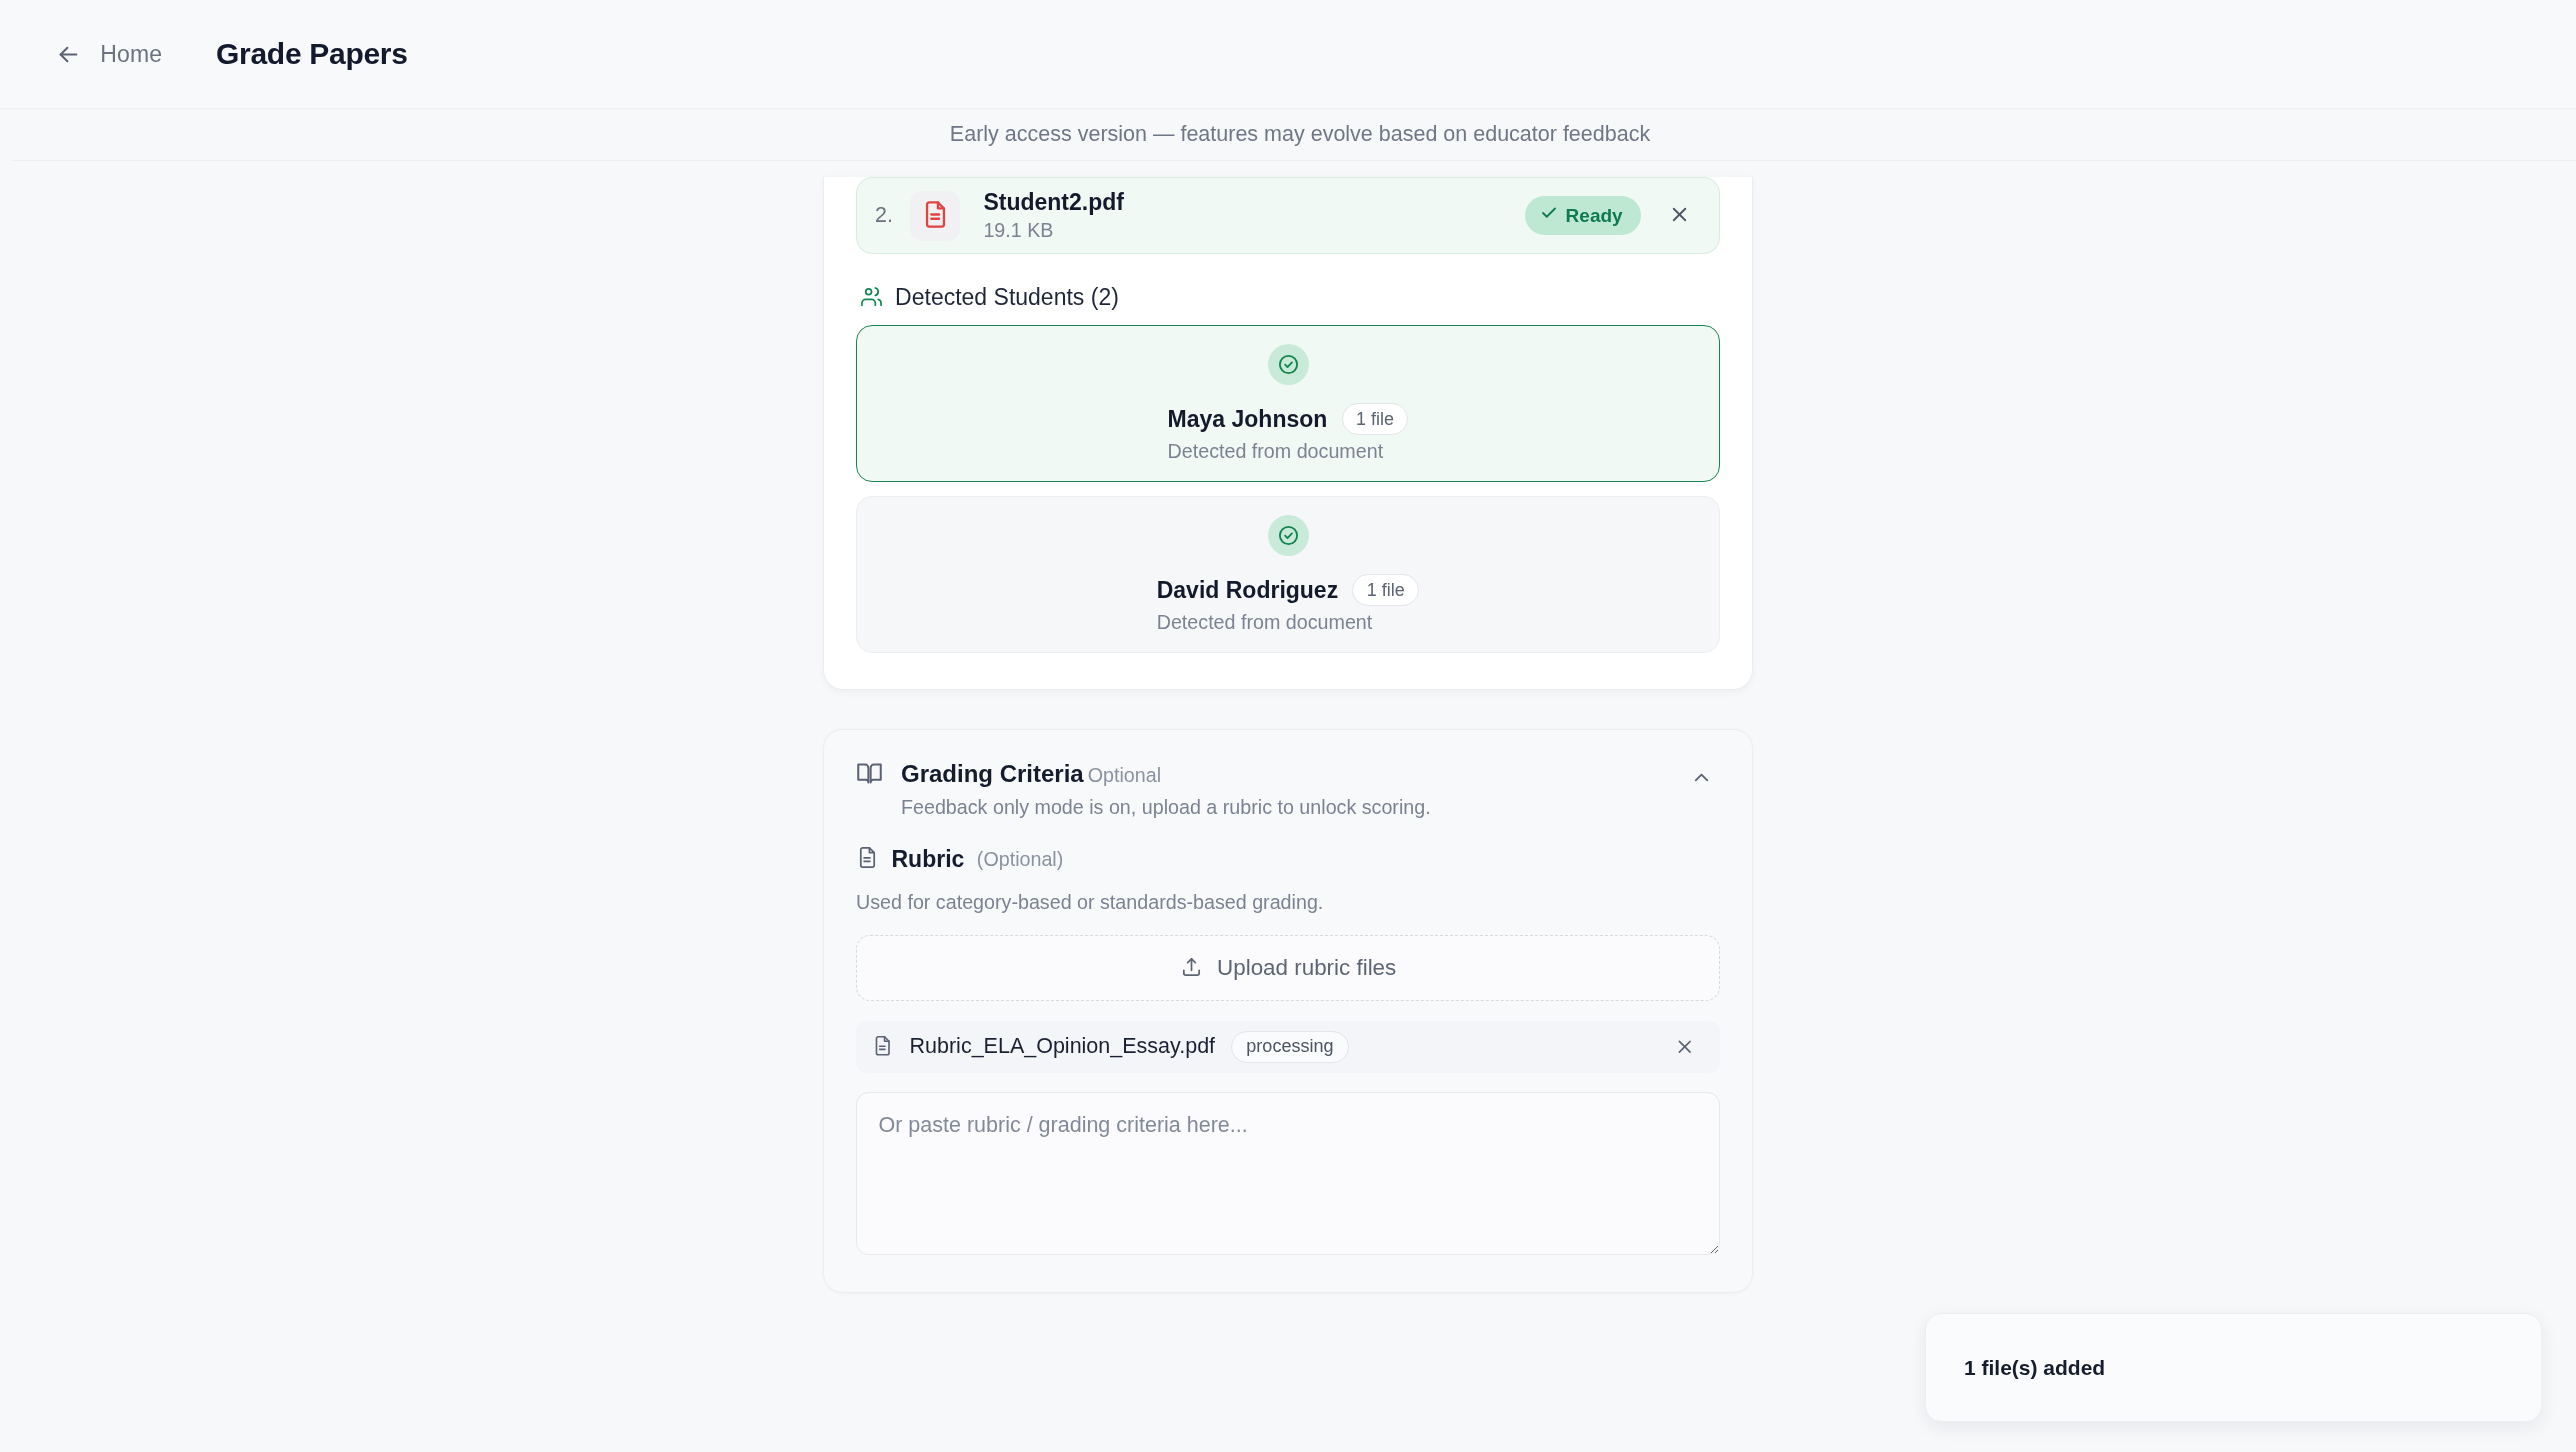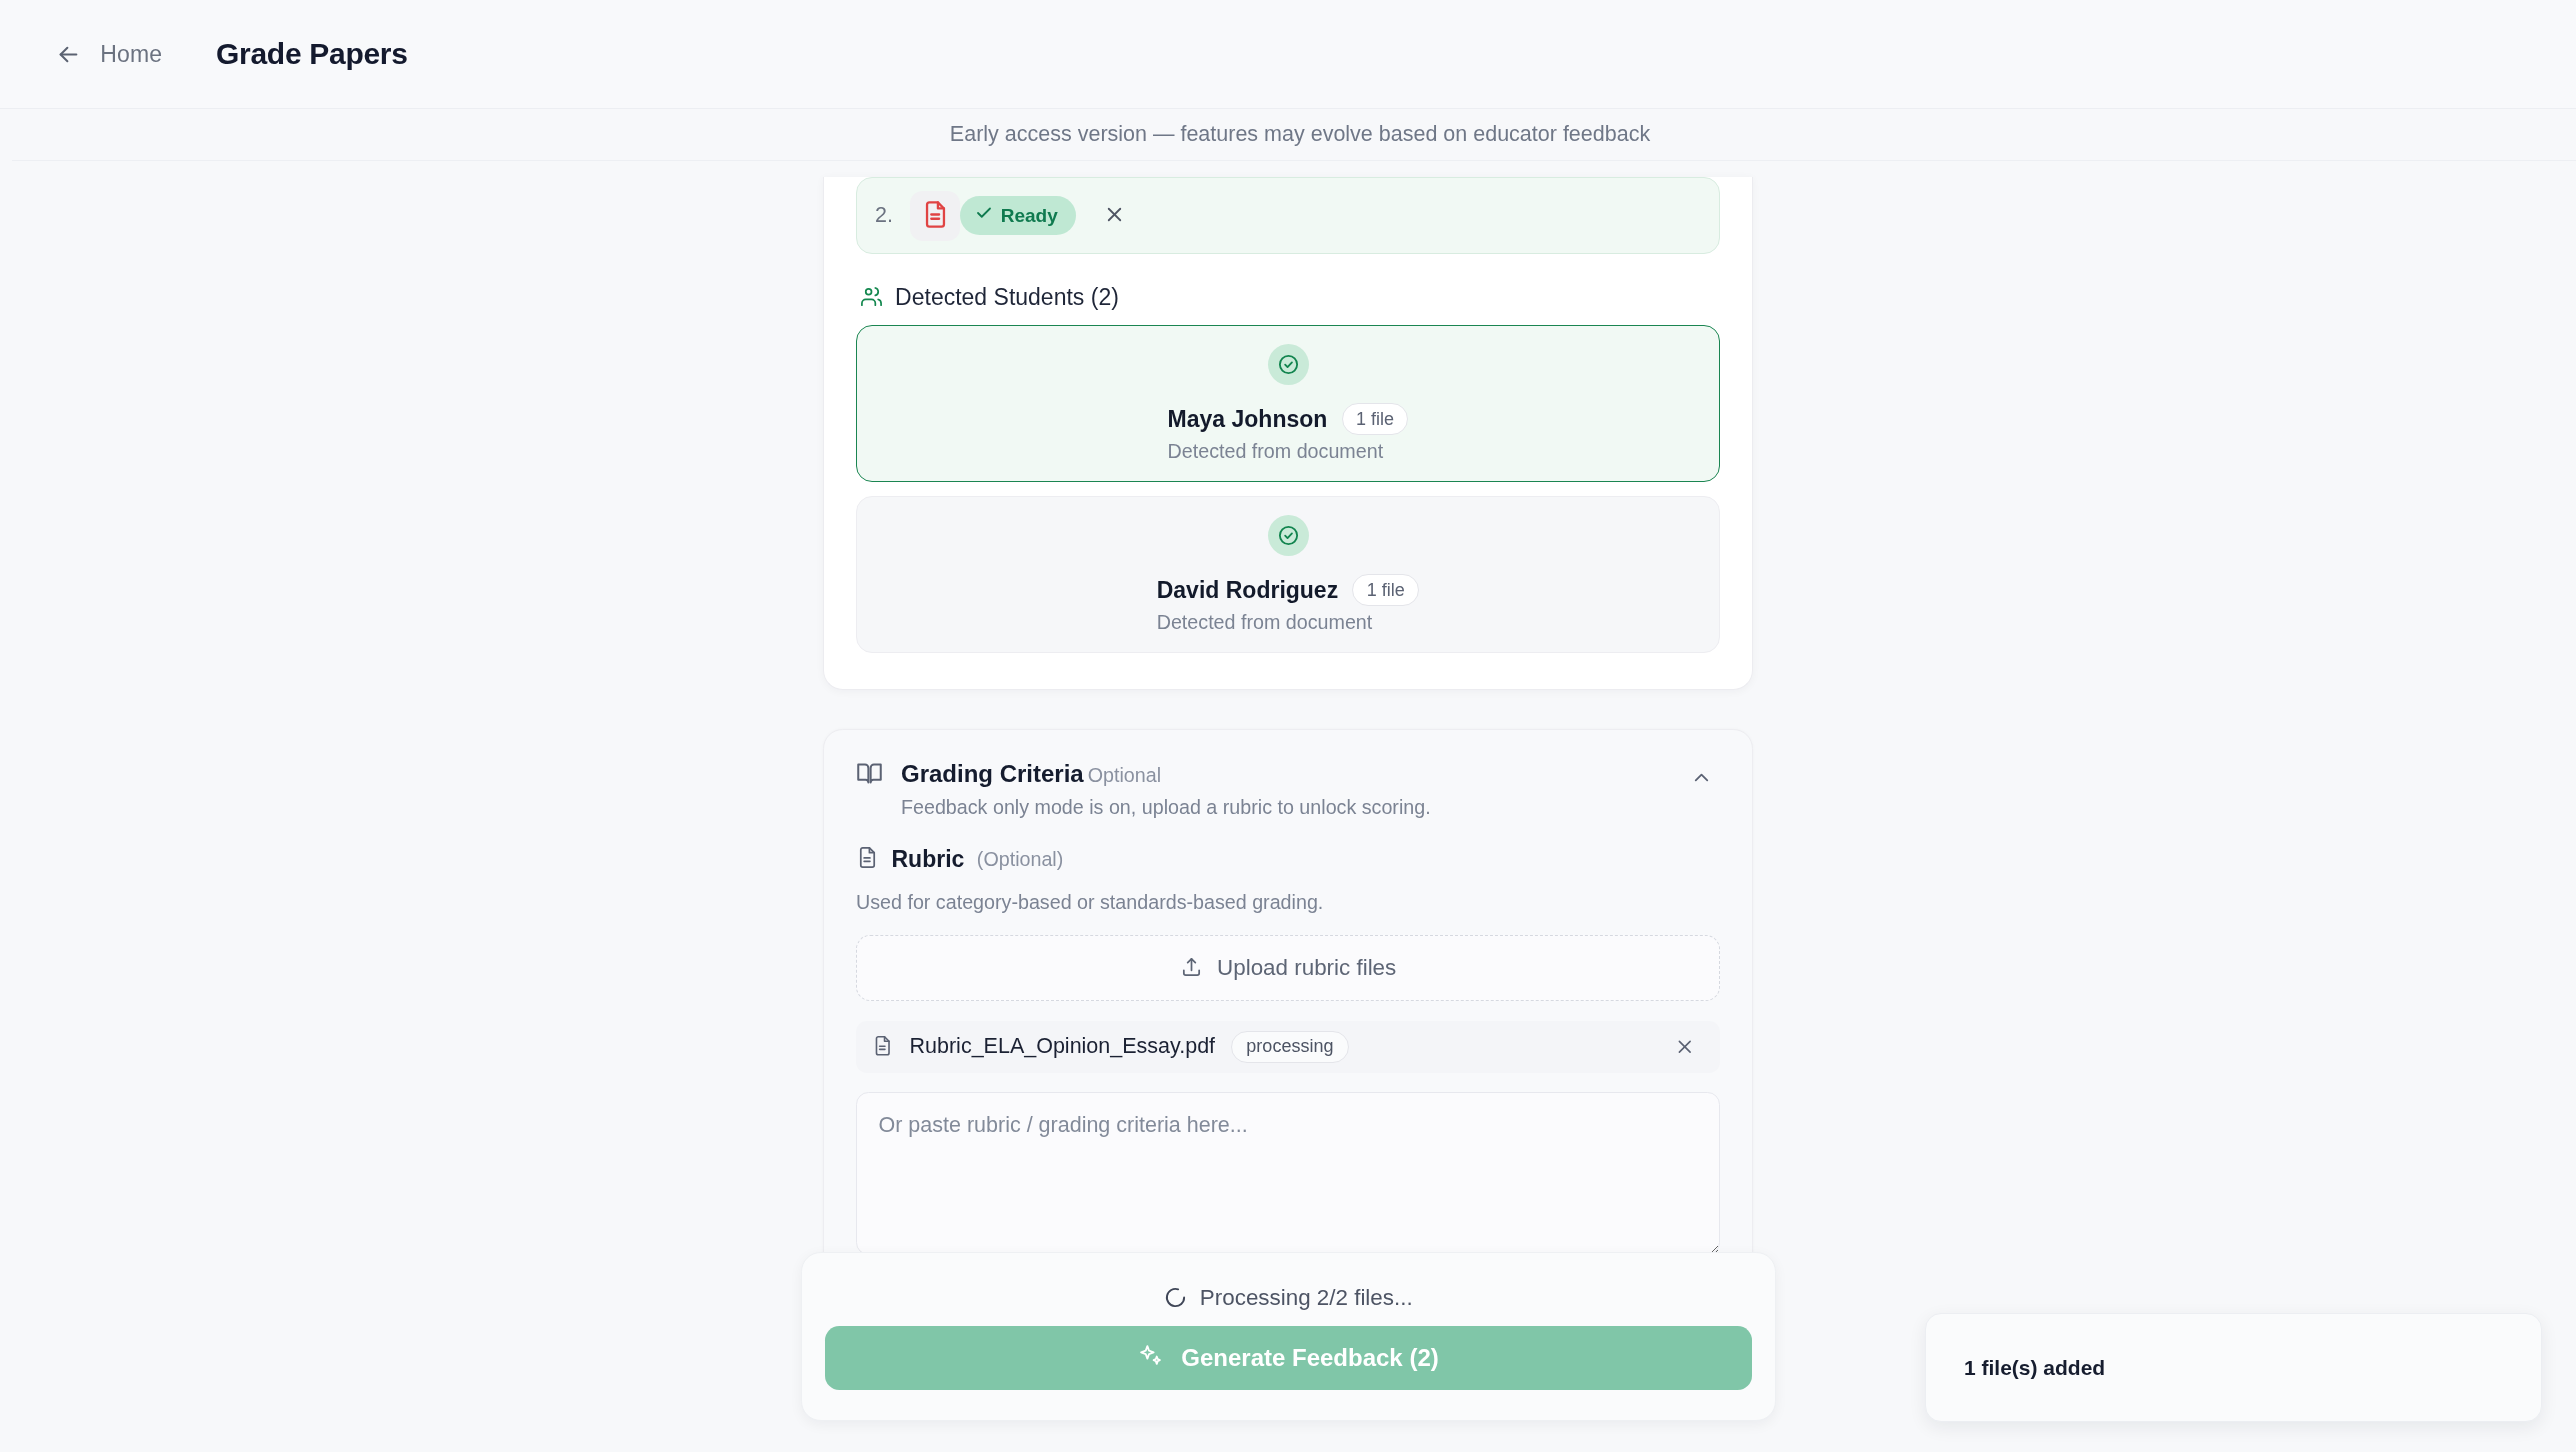--- a/index.html
+++ b/index.html
@@ -223,20 +223,24 @@
         <div class="file-thumb">
           <span>
             <svg width="29" height="29" viewBox="0 0 24 24" fill="none" stroke="#e04343" stroke-width="1.9" stroke-linecap="round" stroke-linejoin="round">
               <path d="M14 2H7a2 2 0 0 0-2 2v16a2 2 0 0 0 2 2h10a2 2 0 0 0 2-2V7z"></path>
               <polyline points="14 2 14 7 19 7"></polyline>
               <line x1="8.5" y1="12" x2="15" y2="12"></line>
               <line x1="8.5" y1="15.5" x2="15" y2="15.5"></line>
             </svg>
           </span>
         </div>
+        <div class="file-meta">
+          <div class="file-name">Student2.pdf</div>
+          <div class="file-size">19.1 KB</div>
+        </div>
         <div class="badge-ready">
           <span>
             <svg width="18" height="18" viewBox="0 0 24 24" fill="none" stroke="#0f7a4f" stroke-width="2.4" stroke-linecap="round" stroke-linejoin="round">
               <polyline points="20 6 9 17 4 12"></polyline>
             </svg>
           </span>
           <span>Ready</span>
         </div>
         <div class="row-x">
           <span>
@@ -362,38 +366,19 @@
               <line x1="6" y1="6" x2="18" y2="18"></line>
           </svg>
         </span>
       </div>
 
       <textarea class="rubric-textarea" placeholder="Or paste rubric / grading criteria here..." style=""></textarea>
     </div>
 
   </div>
 
-  <div class="action-bar">
-    <div class="processing-row">
-      <span class="spinner">
-        <svg width="23" height="23" viewBox="0 0 24 24" fill="none" stroke="#3f4657" stroke-width="2" stroke-linecap="round">
-          <path d="M21 12a9 9 0 1 1-6.2-8.55"></path>
-        </svg>
-      </span>
-      <span class="t">Processing 2/2 files...</span>
-    </div>
-    <button class="gen-btn">
-      <span>
-        <svg width="25" height="25" viewBox="0 0 24 24" fill="none" stroke="#ffffff" stroke-width="1.8" stroke-linecap="round" stroke-linejoin="round">
-          <path d="M9 3l1.6 4.4L15 9l-4.4 1.6L9 15l-1.6-4.4L3 9l4.4-1.6z"></path>
-          <path d="M18 13l.9 2.4L21 16.5l-2.1.9L18 20l-.9-2.6-2.1-.9 2.1-1.1z"></path>
-        </svg>
-      </span>
-      <span>Generate Feedback (2)</span>
-    </button>
-  </div>
 
   <div class="toast">
     <span class="t">1 file(s) added</span>
   </div>
 
 </div>
 
 
 </body></html>

